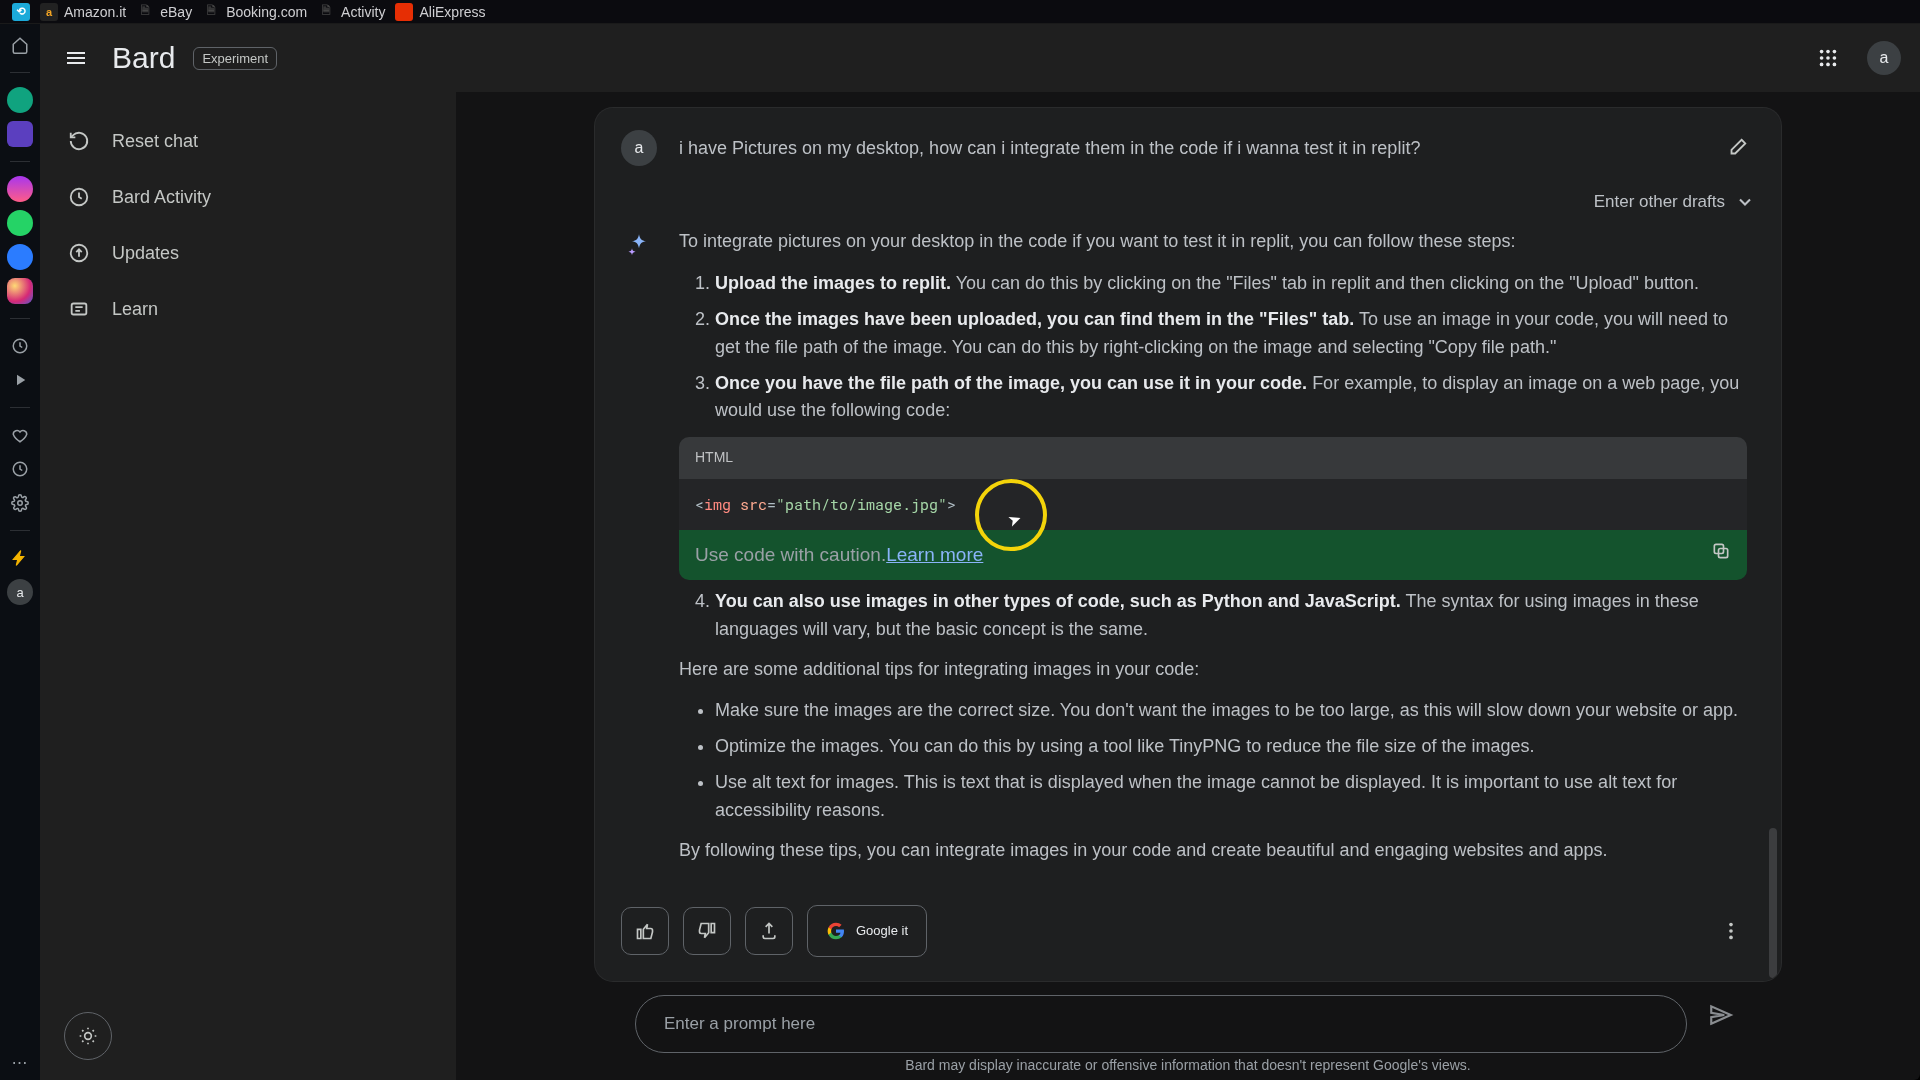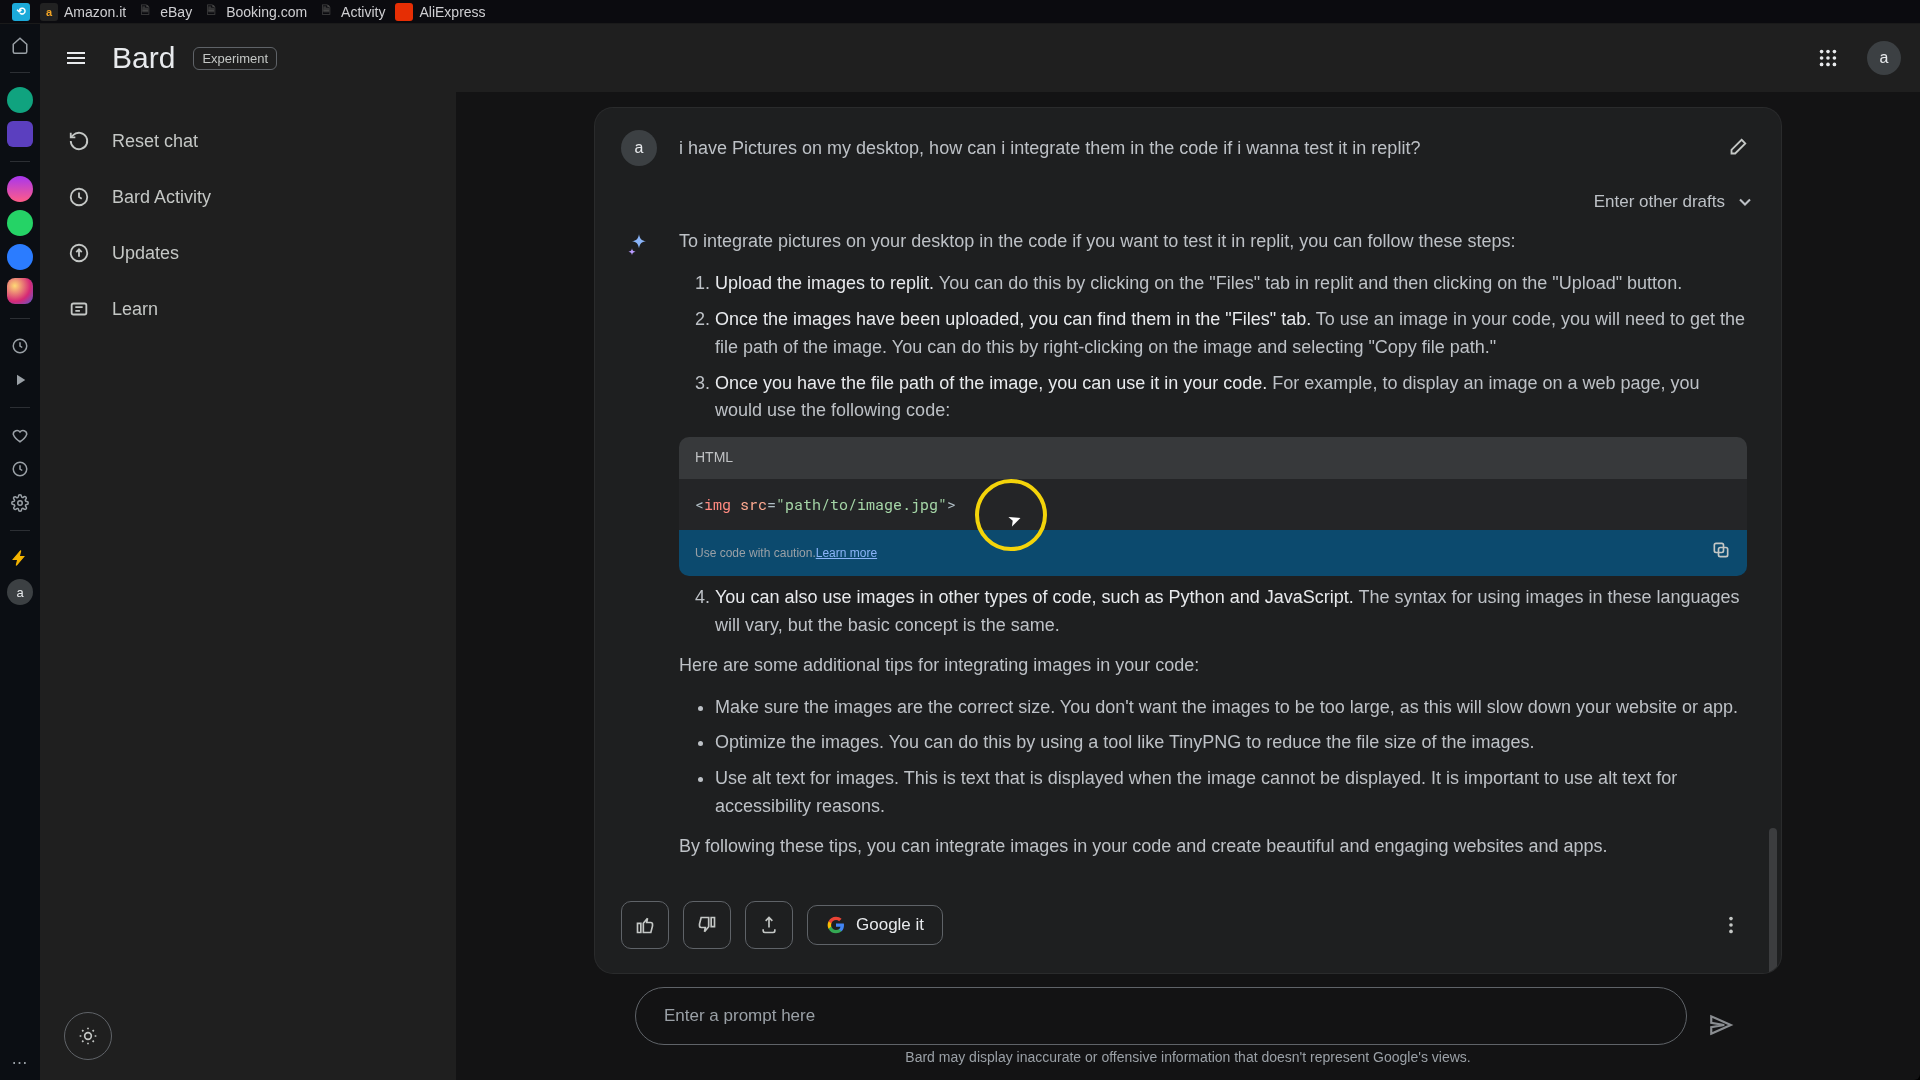--- a/index.html
+++ b/index.html
@@ -51,40 +51,40 @@
 .drafts-btn { display: flex; align-items: center; gap: 10px; font-size: 17px; color: #bdc1c6; }
 
 .answer { display: flex; gap: 22px; padding: 10px 34px 6px 26px; }
 .bard-avatar { flex: none; width: 36px; height: 36px; display: flex; align-items: center; justify-content: center; position: relative; }
 .bard-spark { width: 28px; height: 28px; }
 .answer-body { flex: 1; font-size: 18px; color: #bdc1c6; line-height: 1.55; }
 .answer-body p { margin: 0 0 14px 0; }
 .answer-body ol { list-style: decimal; padding-left: 36px; margin: 8px 0 12px; }
 .answer-body ul { list-style: disc; padding-left: 36px; margin: 6px 0 12px; }
 .answer-body li { margin-bottom: 8px; }
-.answer-body b { color: #e8eaed; font-weight: 400; }
+.answer-body b { color: #e8eaed; font-weight: 700; }
 
 .code-block { margin: 12px 0 8px; border-radius: 10px; overflow: hidden; }
 .code-header { background: #37393b; padding: 10px 16px; font-size: 14px; color: #c0c2c4; font-weight: 500; }
 .code-body { background: #242527; padding: 14px 16px; font-family: "Roboto Mono", monospace; font-size: 15px; white-space: pre; }
 .cb .punct { color: #b0bec5; }
 .cb .name { color: #ff8a80; }
 .cb .attr { color: #ffab91; }
 .cb .eq { color: #b0bec5; }
 .cb .str { color: #a5d6a7; }
-.code-footer { background: #0c4a6e; padding: 10px 16px; display: flex; align-items: center; font-size: 12px; color: #9aa0a6; }
+.code-footer { background: #14532d; padding: 10px 16px; display: flex; font-size: 19px; color: #9aa0a6; }
 .code-footer a { color: #8ab4f8; text-decoration: underline; }
 .copy-btn { margin-left: auto; color: #c4c7c5; }
 
 .actions-row { display: flex; align-items: center; gap: 14px; padding: 20px 26px 24px; }
 .action-sq { width: 48px; height: 48px; border: 1px solid #5f6368; border-radius: 10px; display: flex; align-items: center; justify-content: center; color: #c4c7c5; }
-.google-it { height: 40px; border: 1px solid #5f6368; border-radius: 10px; display: flex; align-items: center; gap: 10px; padding: 1px 18px; font-size: 17px; color: #e8eaed; }
+.google-it { height: 52px; border: 1px solid #5f6368; border-radius: 10px; display: flex; align-items: center; gap: 10px; padding: 1px 18px; font-size: 13px; color: #e8eaed; }
 .actions-row .more { margin-left: auto; }
 
-.input-area { width: 1106px; margin-top: 14px; display: flex; align-items: flex-end; gap: 14px; }
+.input-area { width: 1106px; margin-top: 14px; display: flex; align-items: flex-start; gap: 14px; }
 .prompt-box { flex: 1; height: 58px; border: 1px solid #5f6368; border-radius: 30px; padding: 0 28px; background: transparent; display: flex; align-items: center; }
 .prompt-box input { flex: 1; background: transparent; border: none; outline: none; color: #e8eaed; font-size: 17px; }
 .prompt-box input::placeholder { color: #9aa0a6; }
 .send-btn { width: 40px; height: 40px; display: flex; align-items: center; justify-content: center; color: #8a8d91; }
 
 .disclaimer { font-size: 14px; color: #9aa0a6; margin-top: 4px; }
 
 
 .fake-scroll { position: absolute; right: 4px; top: 720px; width: 8px; height: 150px; background: #3c3d3f; border-radius: 4px; }
 

